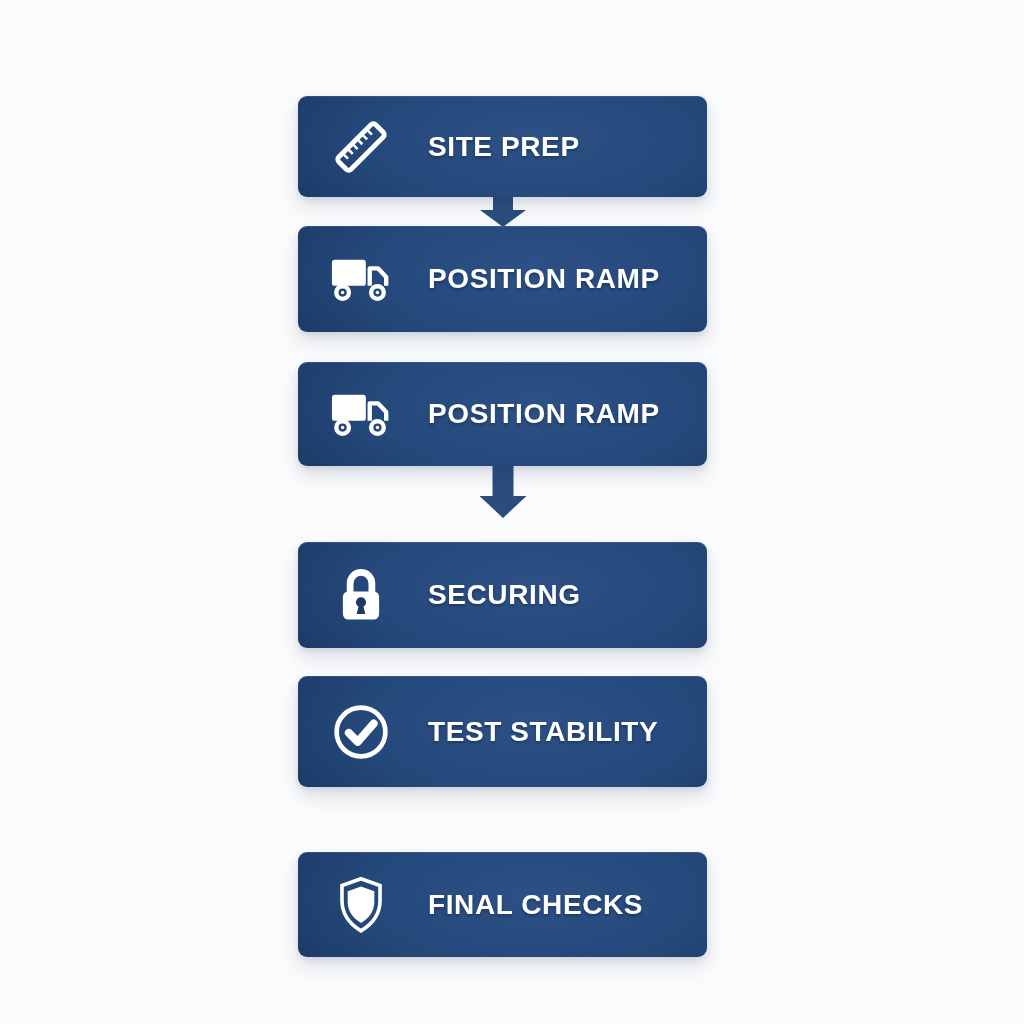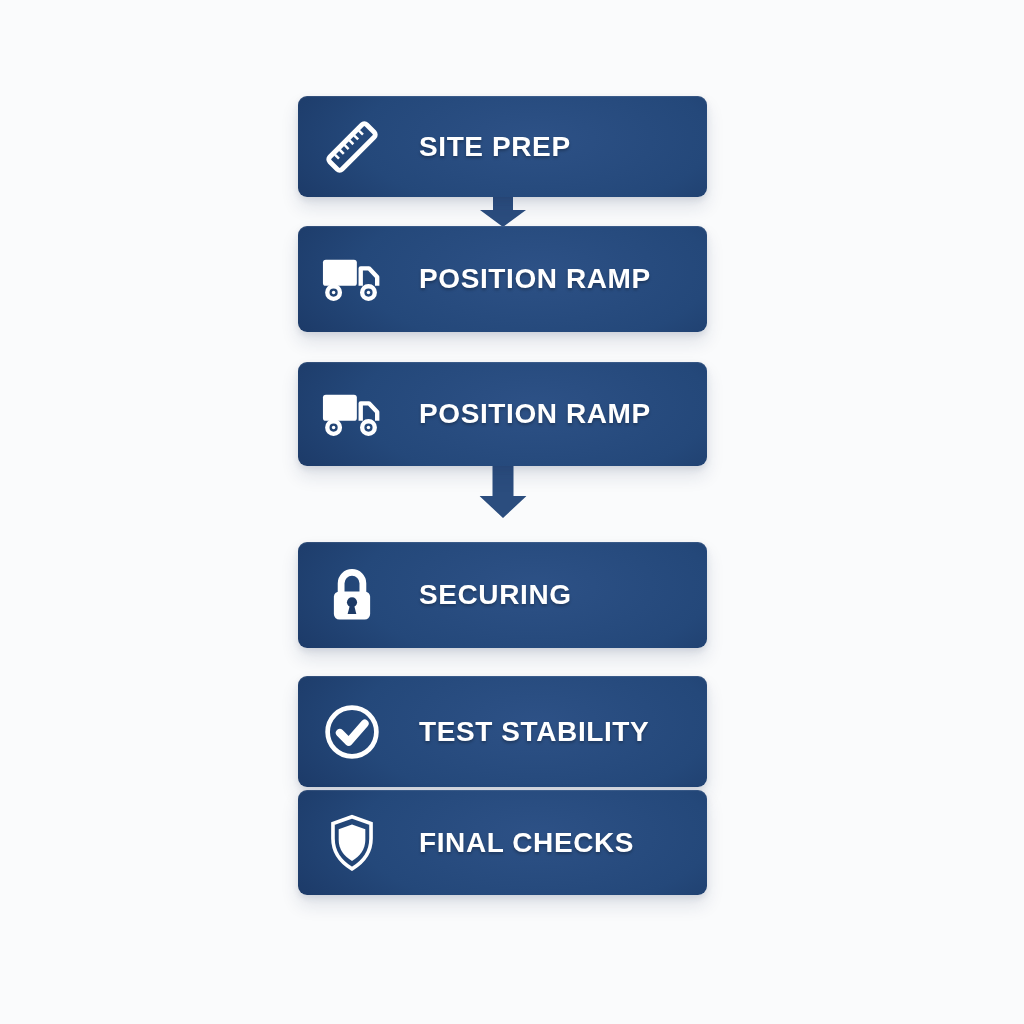--- a/index.html
+++ b/index.html
@@ -29,21 +29,21 @@
     width: 409px;
     border-radius: 9px;
     background:
       radial-gradient(ellipse 95% 160% at 58% 42%, #2d5186 0%, #24487a 45%, #1b3865 75%, #16305a 100%);
     box-shadow:
       0 10px 18px rgba(25, 45, 85, 0.12),
       0 3px 6px rgba(25, 45, 85, 0.10),
       inset 0 1px 1px rgba(255,255,255,0.10);
     display: flex;
     align-items: center;
-    padding-left: 23px;
+    padding-left: 32px;
     box-sizing: border-box;
     z-index: 2;
   }
   .step-icon {
     width: 62px;
     height: 64px;
     flex: 0 0 62px;
     display: flex;
     align-items: center;
     justify-content: center;
@@ -62,21 +62,21 @@
     left: 50%;
     transform: translateX(-50%);
     z-index: 1;
     display: block;
   }
   #box-1 { top: 96px;  height: 101px; }
   #box-2 { top: 226px; height: 106px; }
   #box-3 { top: 362px; height: 104px; }
   #box-4 { top: 542px; height: 106px; }
   #box-5 { top: 676px; height: 111px; }
-  #box-6 { top: 790px; height: 105px; }
+  #box-6 { top: 852px; height: 105px; }
   #arrow-1 { top: 194px; }
   #arrow-2 { top: 465px; }
 </style>
 </head>
 <body>
 
 <div class="canvas">
   <div class="flow">
 
     <div class="step-box" id="box-1">

